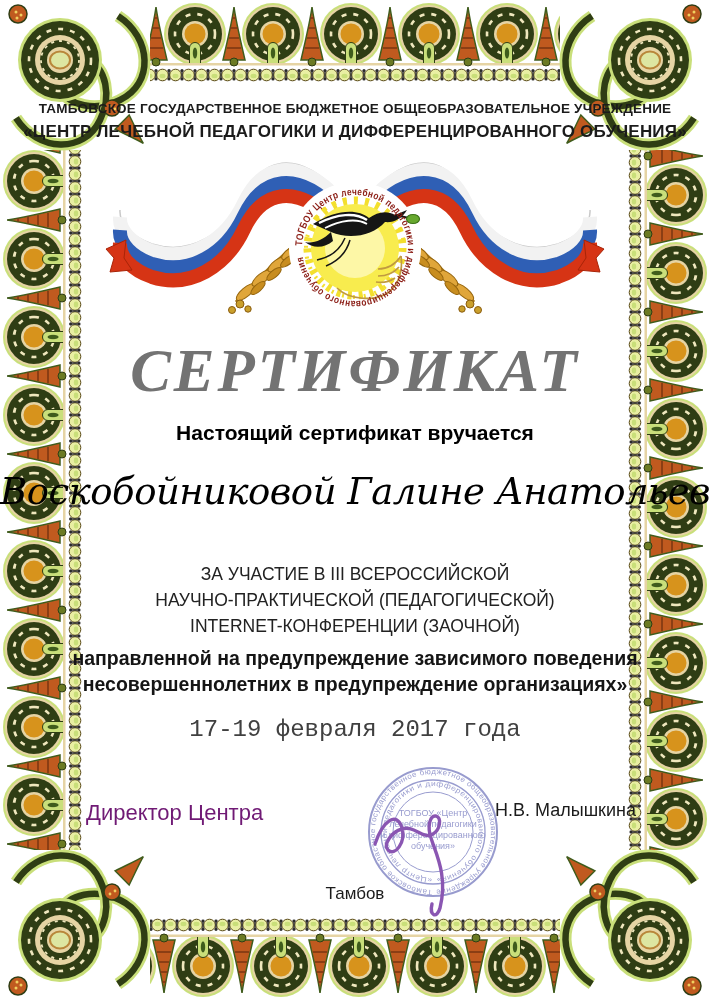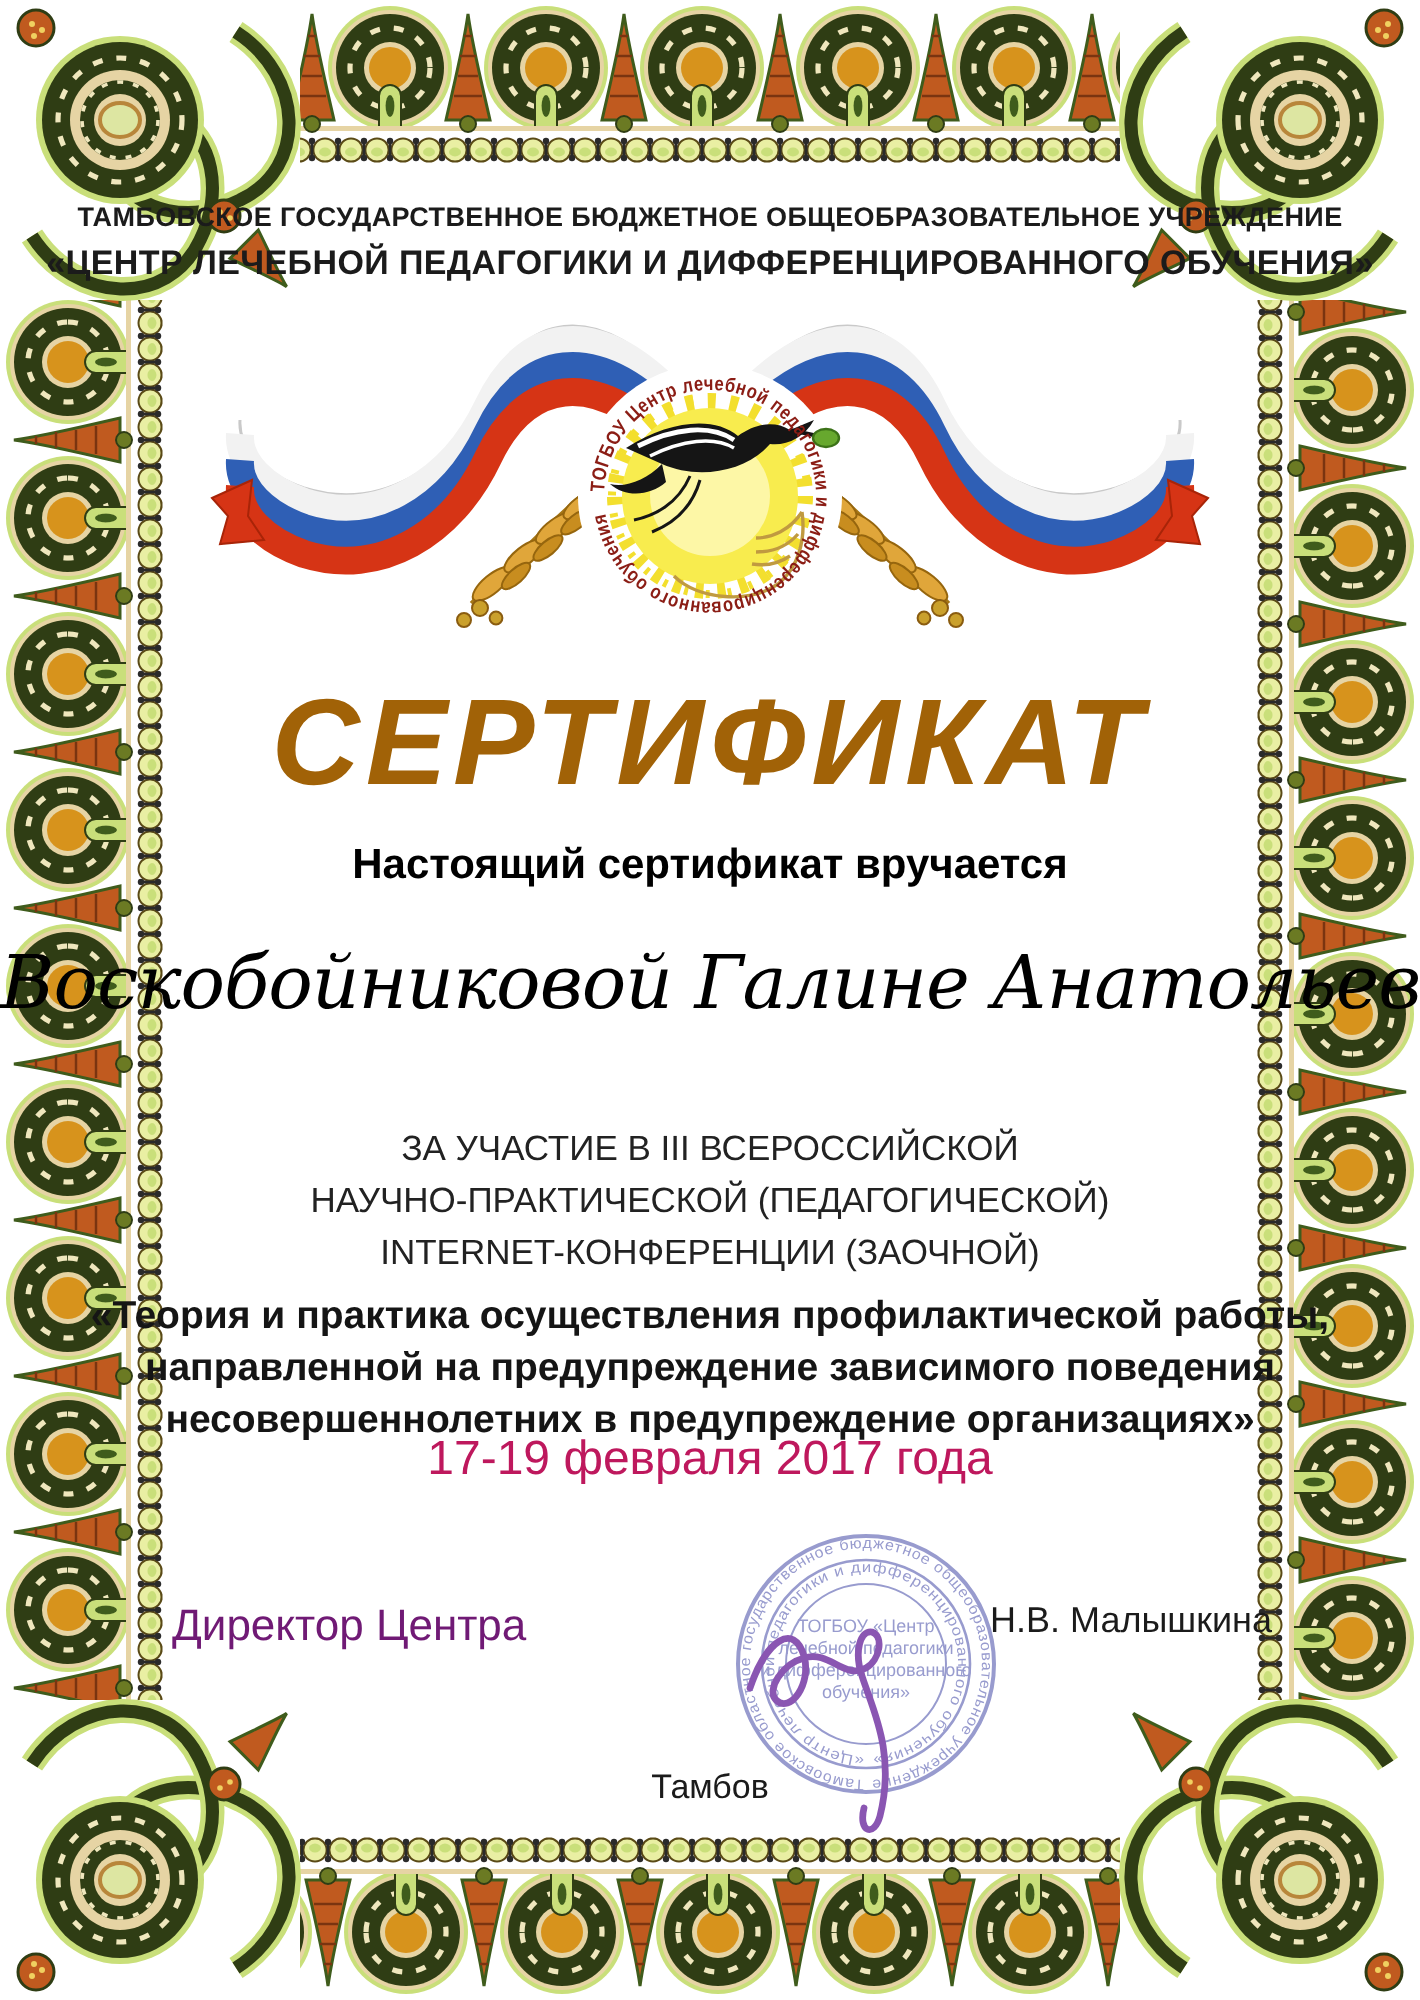--- a/index.html
+++ b/index.html
@@ -2,28 +2,28 @@
 <html><head>
 <meta charset="utf-8">
 <style>
   html,body{margin:0;padding:0;background:#888;}
   .page{position:relative;width:710px;height:1000px;background:#ffffff;overflow:hidden;
         font-family:"Liberation Sans",sans-serif;color:#111;}
   .abs{position:absolute;left:0;right:0;text-align:center;}
   .org1{top:101px;font-size:13.5px;font-weight:bold;letter-spacing:.2px;color:#1b1b1b;}
   .org2{top:122px;font-size:17px;font-weight:bold;letter-spacing:.2px;color:#1b1b1b;}
   .banner{position:absolute;left:86px;top:154px;width:538px;height:172px;}
-  .title{top:336px;font-family:Liberation Sans, sans-serif;font-style:italic;font-weight:bold;
-         font-size:61px;letter-spacing:3px;color:#a16207;}
+  .title{top:336px;font-family:Liberation Serif, serif;font-style:italic;font-weight:bold;
+         font-size:61px;letter-spacing:3px;color:#737373;}
   .subtitle{top:421px;font-size:21px;font-weight:bold;color:#000;}
   .name{top:470px;font-family:"DejaVu Serif",serif;font-style:italic;font-size:37px;
         white-space:nowrap;letter-spacing:-.5px;color:#000;}
   .partic{top:561px;font-size:17.5px;line-height:26px;color:#222;}
   .theme{top:645px;font-size:19.5px;line-height:26px;font-weight:bold;color:#151515;}
-  .date{top:716px;font-family:Liberation Sans, sans-serif;font-size:24px;color:#be185d;}
+  .date{top:716px;font-family:Liberation Mono, monospace;font-size:24px;color:#404040;}
   .director{position:absolute;left:86px;top:800px;font-size:22px;color:#701a75;}
   .signer{position:absolute;right:74px;top:800px;font-size:18px;color:#1b1b1b;padding-left:28px;}
   .city{top:884px;font-size:17px;color:#1b1b1b;}
   .stamp{position:absolute;left:345px;top:756px;width:176px;height:168px;opacity:.88;}
   svg{display:block;}
   .svgtext{font-family:"Liberation Sans",sans-serif;}
 </style>
 </head>
 <body>
 
@@ -204,21 +204,20 @@
   <div class="abs subtitle">Настоящий сертификат вручается</div>
   <div class="abs name">Воскобойниковой Галине Анатольевне</div>
 
   <div class="abs partic">
     <div>ЗА УЧАСТИЕ В III ВСЕРОССИЙСКОЙ</div>
     <div>НАУЧНО-ПРАКТИЧЕСКОЙ (ПЕДАГОГИЧЕСКОЙ)</div>
     <div>INTERNET-КОНФЕРЕНЦИИ (ЗАОЧНОЙ)</div>
   </div>
 
   <div class="abs theme">
-    <div>«Теория и практика осуществления профилактической работы,</div>
     <div>направленной на предупреждение зависимого поведения</div>
     <div>несовершеннолетних в предупреждение организациях»</div>
   </div>
 
   <div class="abs date">17-19 февраля 2017 года</div>
 
   <div class="director">Директор Центра</div>
   <div class="signer">Н.В. Малышкина</div>
 
   <svg class="stamp" viewBox="0 0 176 168">

